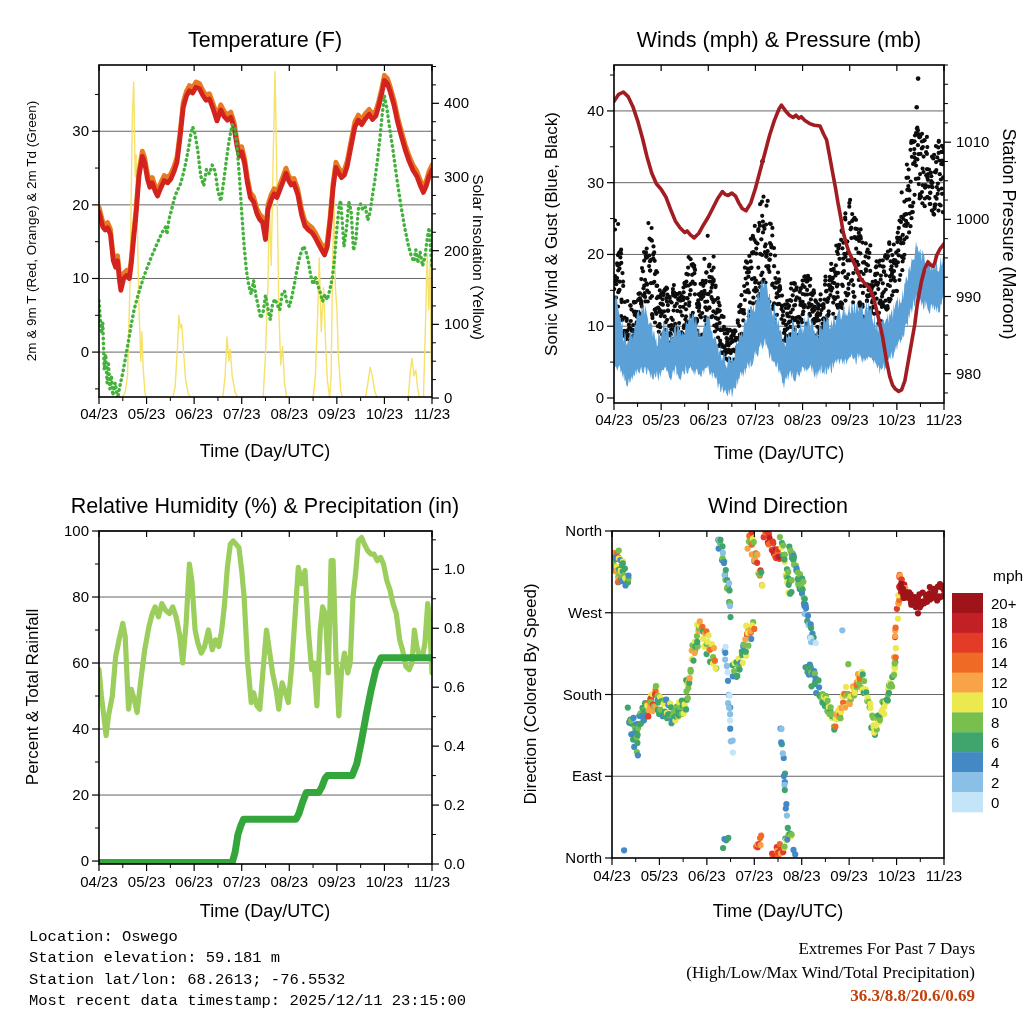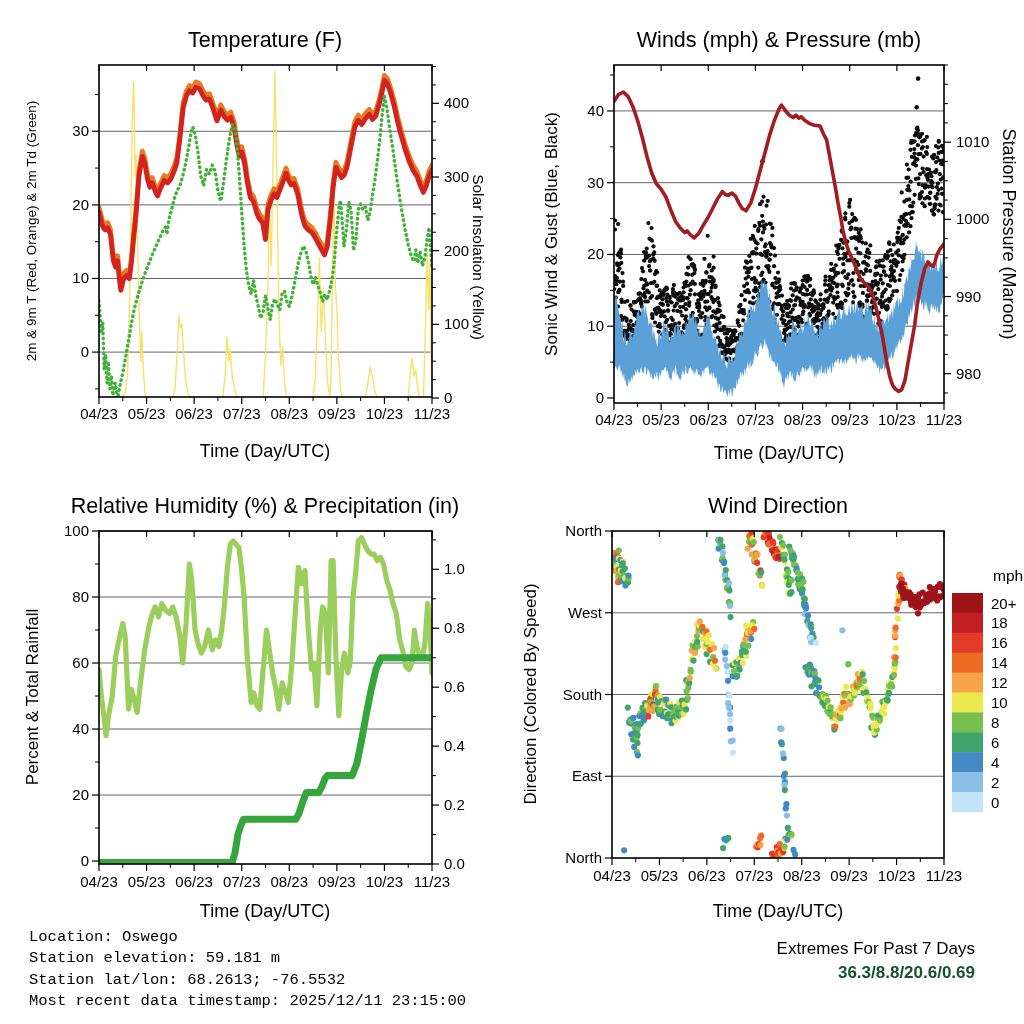--- a/index.html
+++ b/index.html
@@ -5,21 +5,21 @@
   html,body{margin:0;padding:0;background:#fff;}
   .canvas{position:relative;width:1024px;height:1024px;background:#ffffff;
           font-family:"Liberation Sans",sans-serif;overflow:hidden;}
   svg{position:absolute;left:0;top:0;}
   svg text{fill:#000;font-family:"Liberation Sans",sans-serif;}
   .title{font-size:21.5px;}
   .xlab{font-size:18px;}
   .footer{position:absolute;left:29px;top:927px;font-size:15.5px;line-height:21.4px;color:#000;}
   .footer span{display:block;font-family:Liberation Mono, monospace;}
   .extremes{position:absolute;right:49px;top:937px;text-align:right;font-size:17px;line-height:23.5px;color:#000;}
-  .extremes span{display:block;}
+  .extremes span{display:block;font-family:Liberation Serif, serif;}
   .extremes .val{font-weight:bold;}
 </style>
 </head>
 <body>
 
 <div class="canvas">
   <svg id="fig" width="1024" height="1024" viewBox="0 0 1024 1024">
     <defs id="defs">
         <clipPath id="clip0">
           <rect x="99" y="65" width="333" height="332"></rect>
@@ -2343,15 +2343,16 @@
 
   <div class="footer">
     <span>Location: Oswego</span>
     <span>Station elevation: 59.181 m</span>
     <span>Station lat/lon: 68.2613; -76.5532</span>
     <span>Most recent data timestamp: 2025/12/11 23:15:00</span>
   </div>
 
   <div class="extremes">
     <span>Extremes For Past 7 Days</span>
-    <span class="val" id="extremes-val" style="color: #14532d;">36.3/8.8/20.6/0.69</span>
+    <span>(High/Low/Max Wind/Total Precipitation)</span>
+    <span class="val" id="extremes-val" style="color: #c2410c;">36.3/8.8/20.6/0.69</span>
   </div>
 </div>
 
 </body></html>

